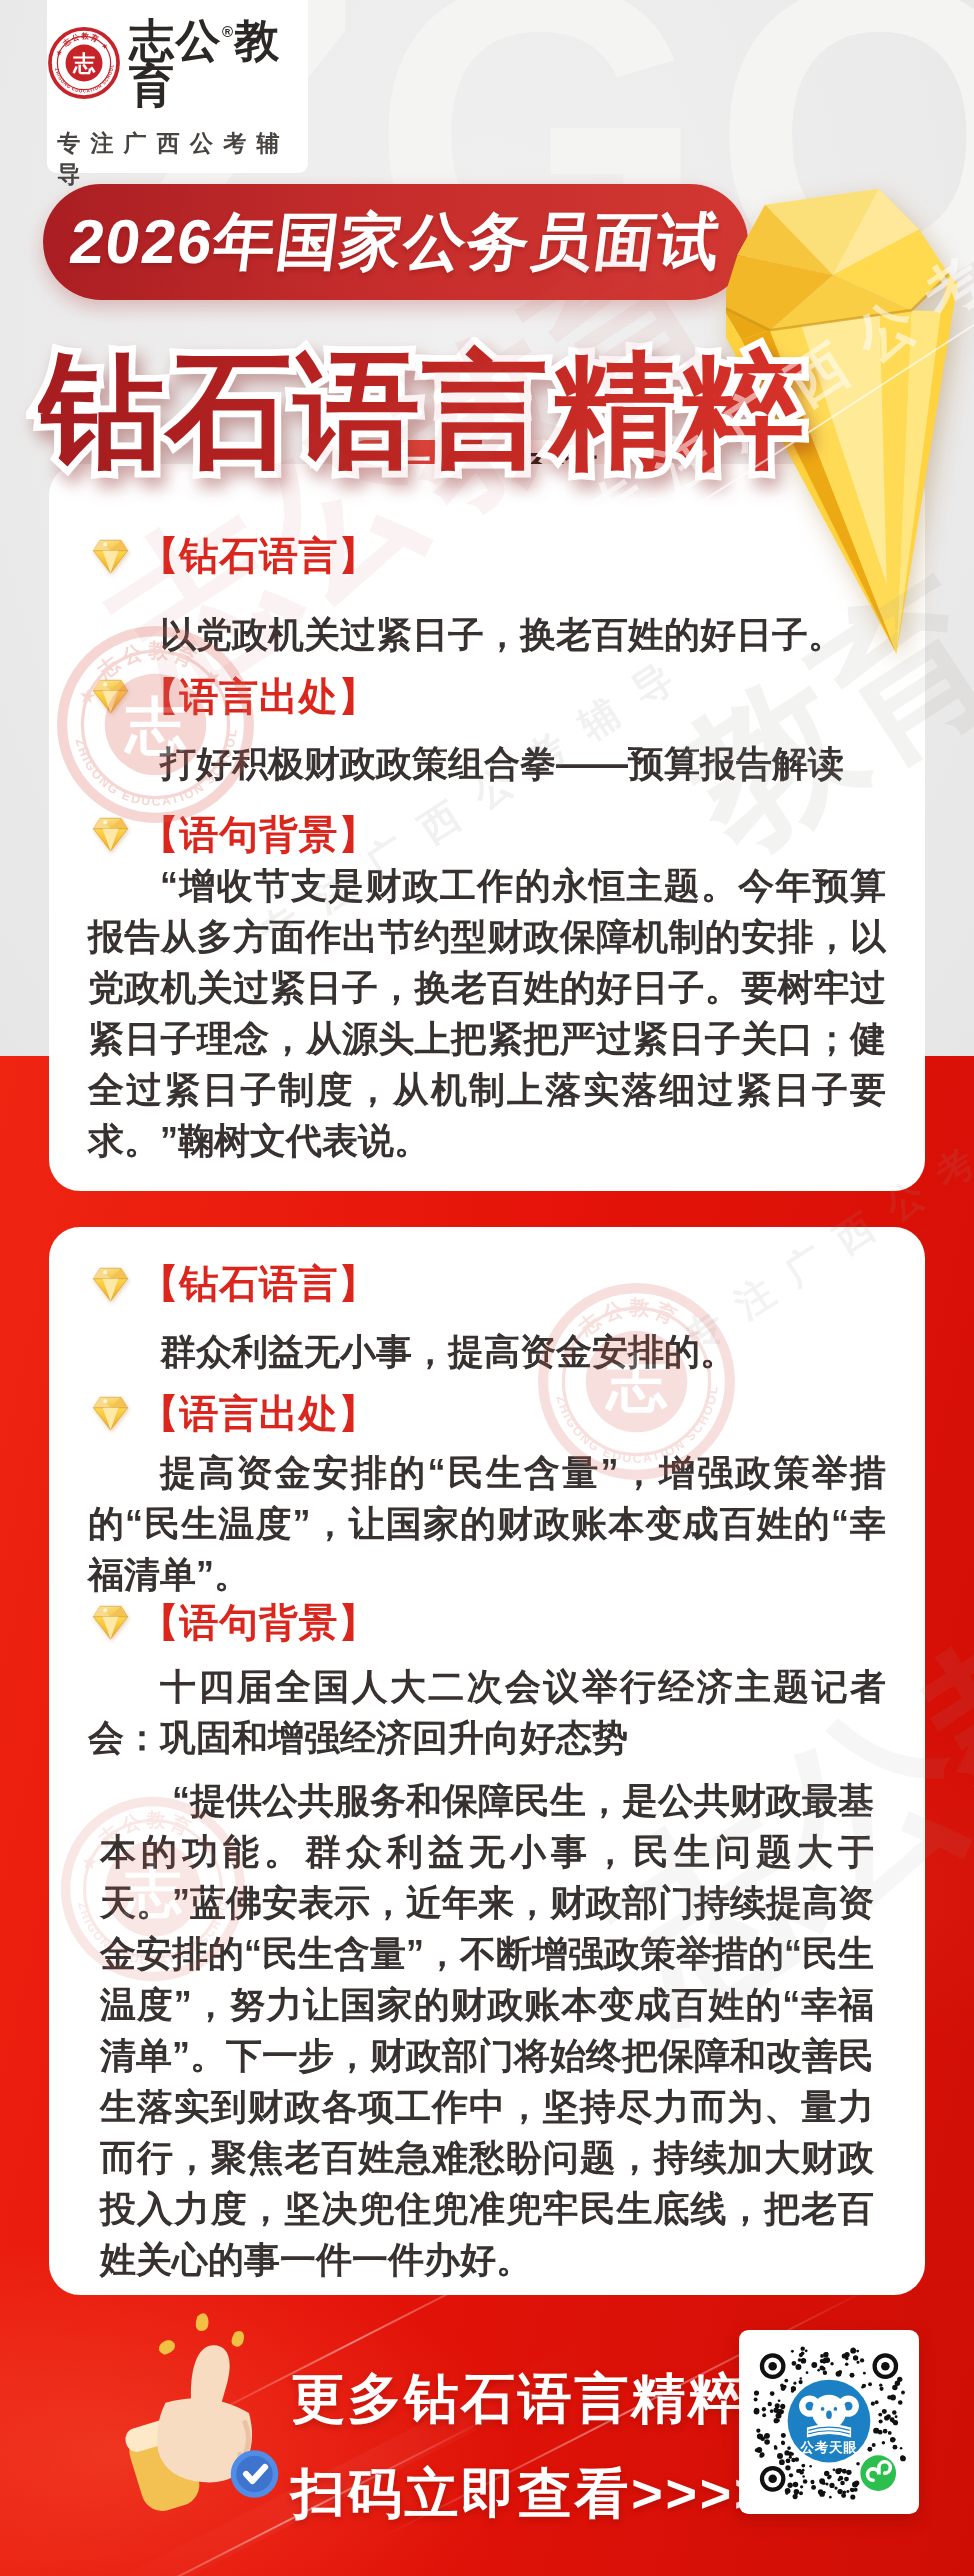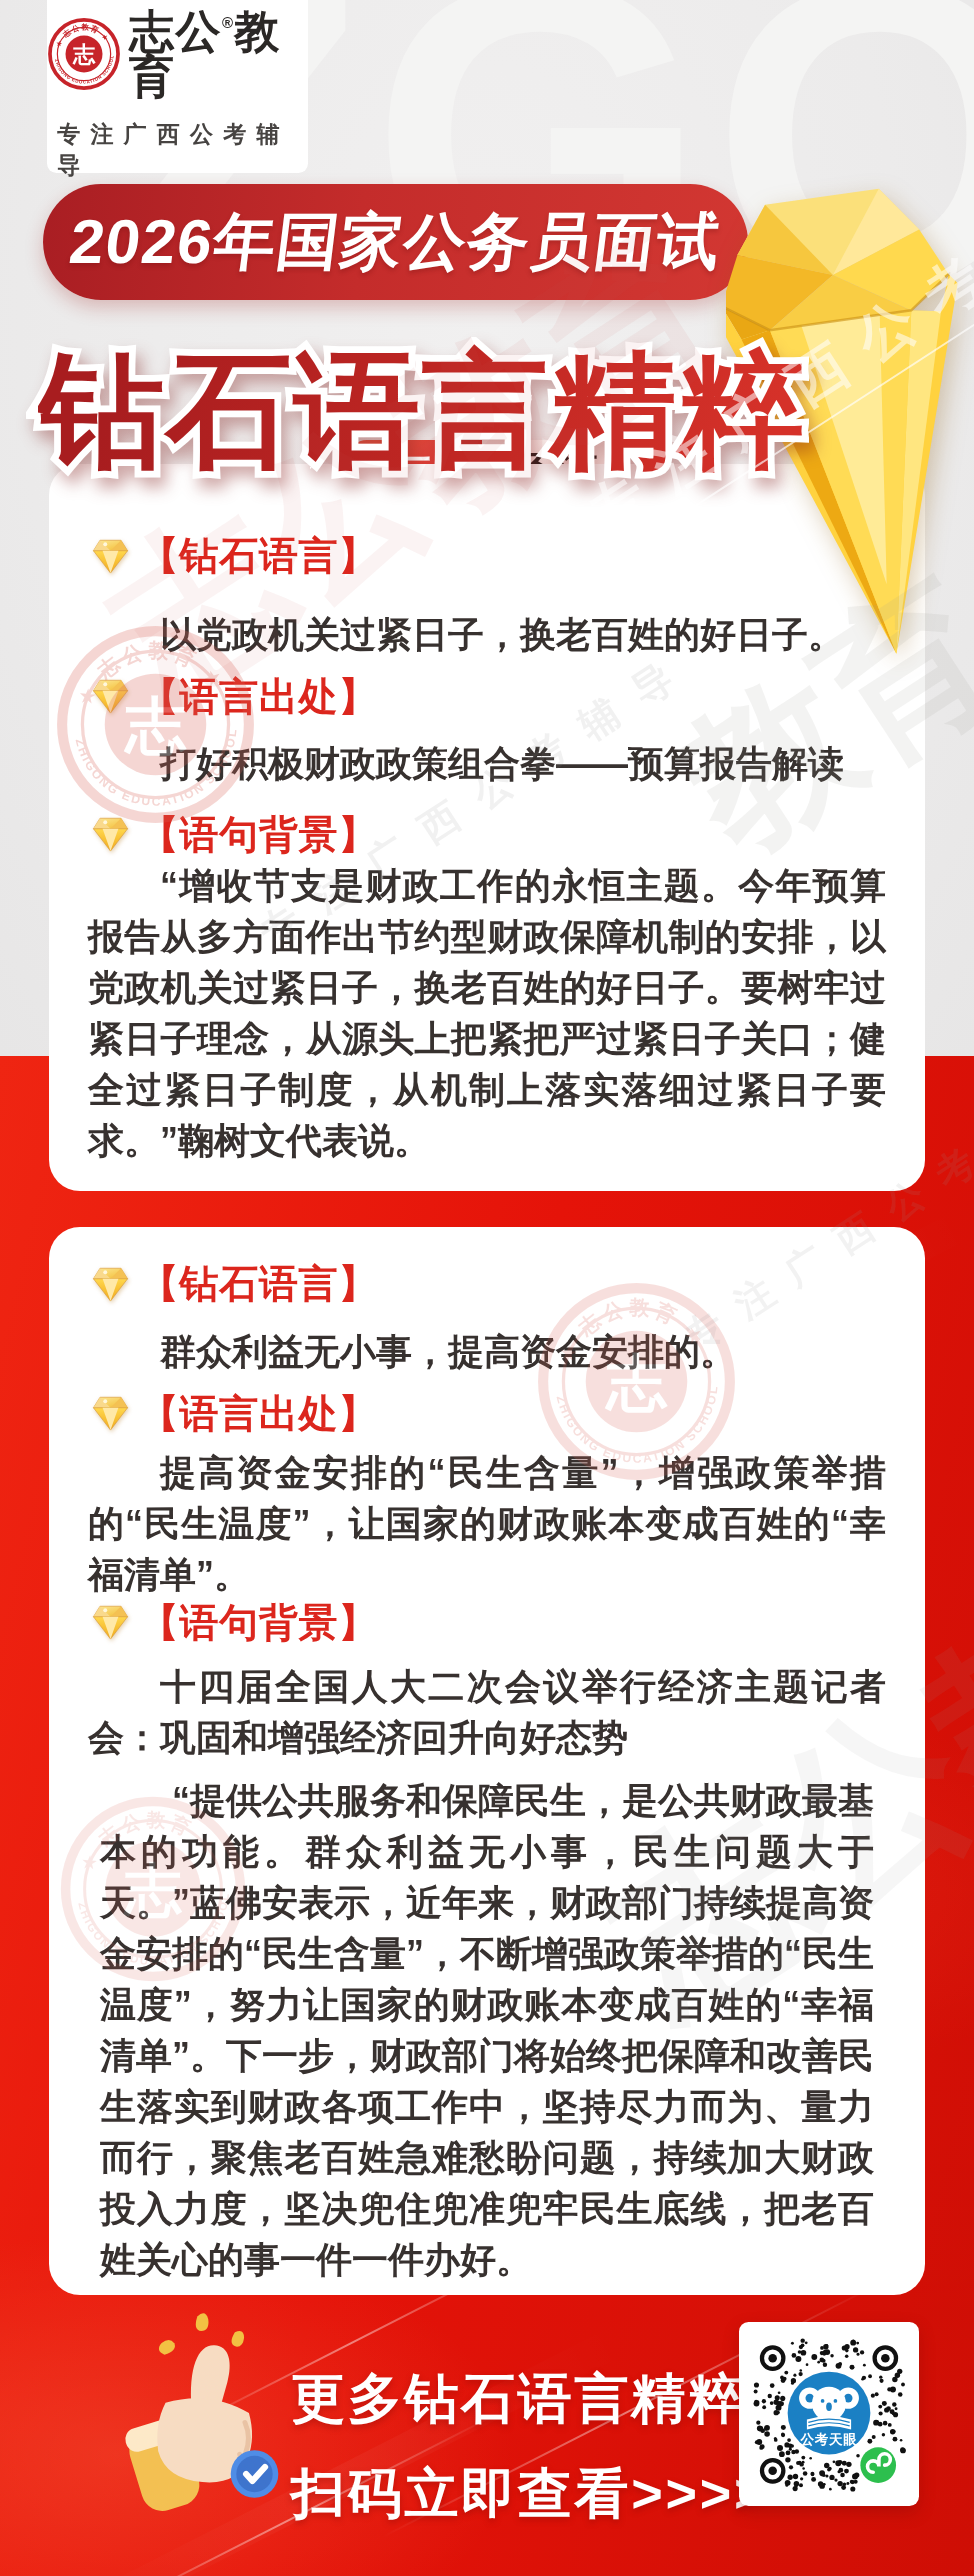--- a/index.html
+++ b/index.html
@@ -17,21 +17,21 @@
       radial-gradient(ellipse 609px 339px at 12% 92%, rgba(255,120,80,.30), transparent 65%),
       radial-gradient(ellipse 474px 257px at 80% 55%, rgba(255,80,50,.18), transparent 70%),
       linear-gradient(103deg,#ef2512 0%,#e51309 45%,#ce0e05 100%);}
   .streak{position:absolute;pointer-events:none;
     background:linear-gradient(90deg,transparent,rgba(255,255,255,.45),transparent);
     height:2px;border-radius:2px;transform:rotate(-27deg);}
   .streak.wide{height:31px;opacity:.10;}
 
   
   .logo-card{position:absolute;left:47px;top:0;width:261px;height:173px;background:#fff;z-index:2;
-    border-radius:0 0 9.5px 9.5px;display:flex;flex-direction:column;align-items:center;padding-top:17.6px;justify-content:center;}
+    border-radius:0 0 9.5px 9.5px;display:flex;flex-direction:column;align-items:center;padding-top:17.6px;}
   .logo-row{display:flex;align-items:center;gap:8.1px;}
   .seal{width:74px;height:74px;flex:0 0 auto;color:#c7242a;}
   .brand{font-size:45px;font-weight:900;color:#2b2826;letter-spacing:1.4px;line-height:1;}
   .brand sup{font-size:15px;font-weight:700;vertical-align:19px;}
   .logo-divider{width:211px;height:1.4px;background:#8a8a8a;margin:10.8px 0 9.5px 0;}
   .tagline{font-size:23px;color:#474442;font-weight:600;letter-spacing:10.2px;margin-left:10.2px;}
 
   
   .banner{position:absolute;left:43px;top:184px;width:705px;height:116px;border-radius:58px;z-index:2;
     background:linear-gradient(95deg,#a91e23 0%,#c42c2b 45%,#d23732 100%);
@@ -86,21 +86,21 @@
   .wm-rot{transform:rotate(-33deg);}
   .wm-seal{color:#d9655a;}
 
   
   .footer{position:absolute;left:0;top:2295px;width:932px;height:281px;z-index:6;}
   .thumb{position:absolute;left:121px;top:10.8px;width:176px;height:210px;}
   .footer-text{position:absolute;left:291px;top:0;width:447px;text-align:center;color:#fff;}
   .f-line{font-size:54px;font-weight:900;letter-spacing:2.7px;white-space:nowrap;
     text-shadow:0 3.4px 6.8px rgba(120,10,5,.35);}
   .f-line1{margin-top:68px;} .f-line2{margin-top:21.7px;}
-  .qr-card{position:absolute;left:739px;top:27px;width:180px;height:184px;background:#fff;
+  .qr-card{position:absolute;left:739px;top:35px;width:180px;height:184px;background:#fff;
     border-radius:9.5px;display:flex;align-items:center;justify-content:center;
     box-shadow:0 6.8px 16.2px rgba(120,10,5,.30);}
 </style>
 </head>
 <body>
 
 <div id="page">
 
   <div class="bg-gray">
     <div class="zg-letters">ZGOOG</div>

